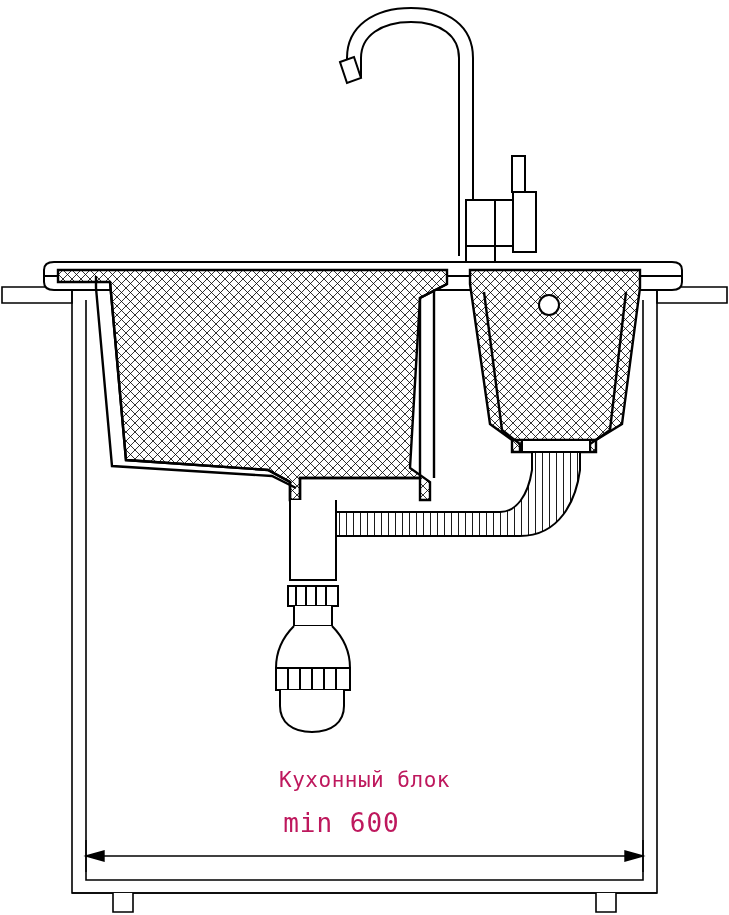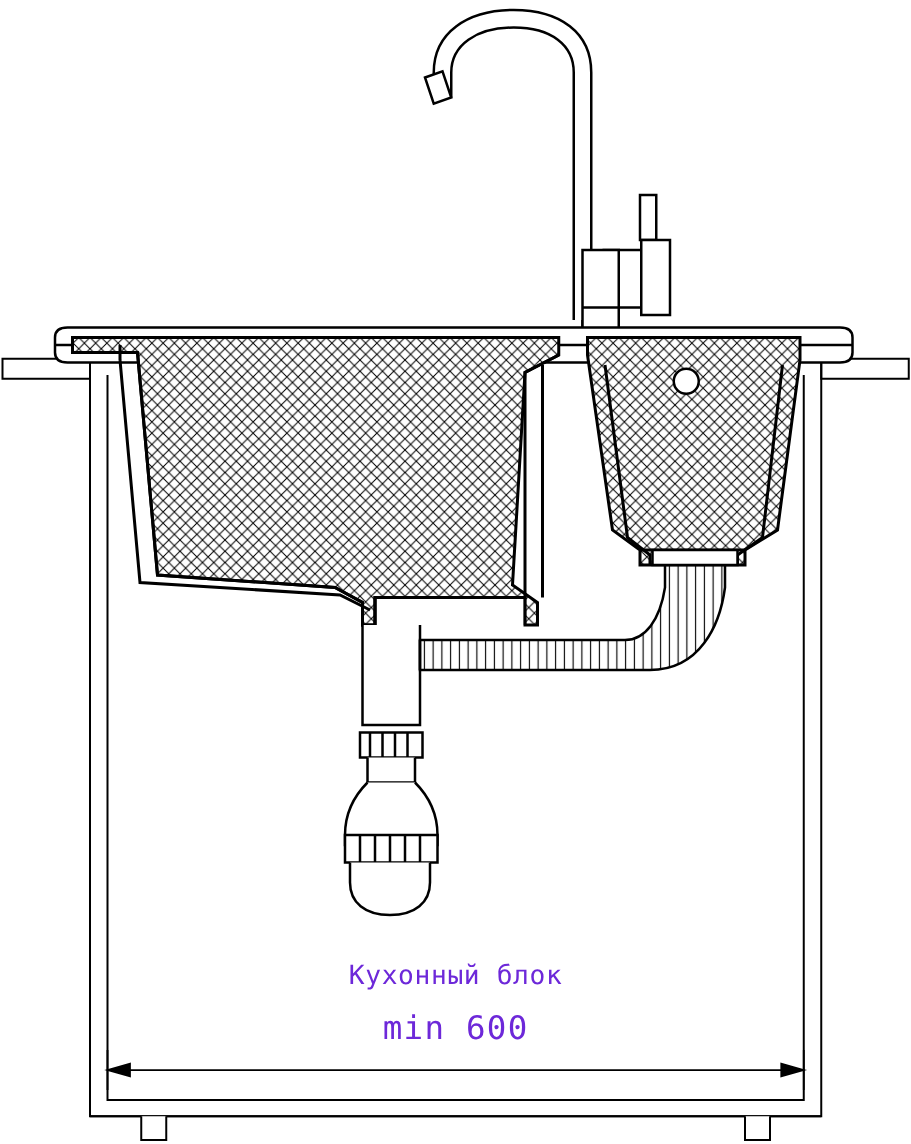--- a/index.html
+++ b/index.html
@@ -22,37 +22,36 @@
   #diagram-svg {
     position: absolute;
     left: 0;
     top: 0;
     width: 729px;
     height: 915px;
   }
   .cap-label {
     position: absolute;
     text-align: center;
-    color: #6d28d9;
+    color: #be185d;
     white-space: nowrap;
   }
   #cabinet-label {
     left: 0;
     top: 768px;
     width: 729px;
     font-size: 21px;
     letter-spacing: 0.5px;
   }
   #dimension-label {
     left: 0;
     top: 808px;
     width: 683px;
     font-size: 26px;
     letter-spacing: 1px;
-    padding-left: 23px;
   }
 </style>
 </head>
 <body>
 
 <div id="diagram-root">
 
   <svg id="diagram-svg" viewBox="0 0 729 915">
     <defs>
       <pattern id="crosshatch" width="9" height="9" patternUnits="userSpaceOnUse">

